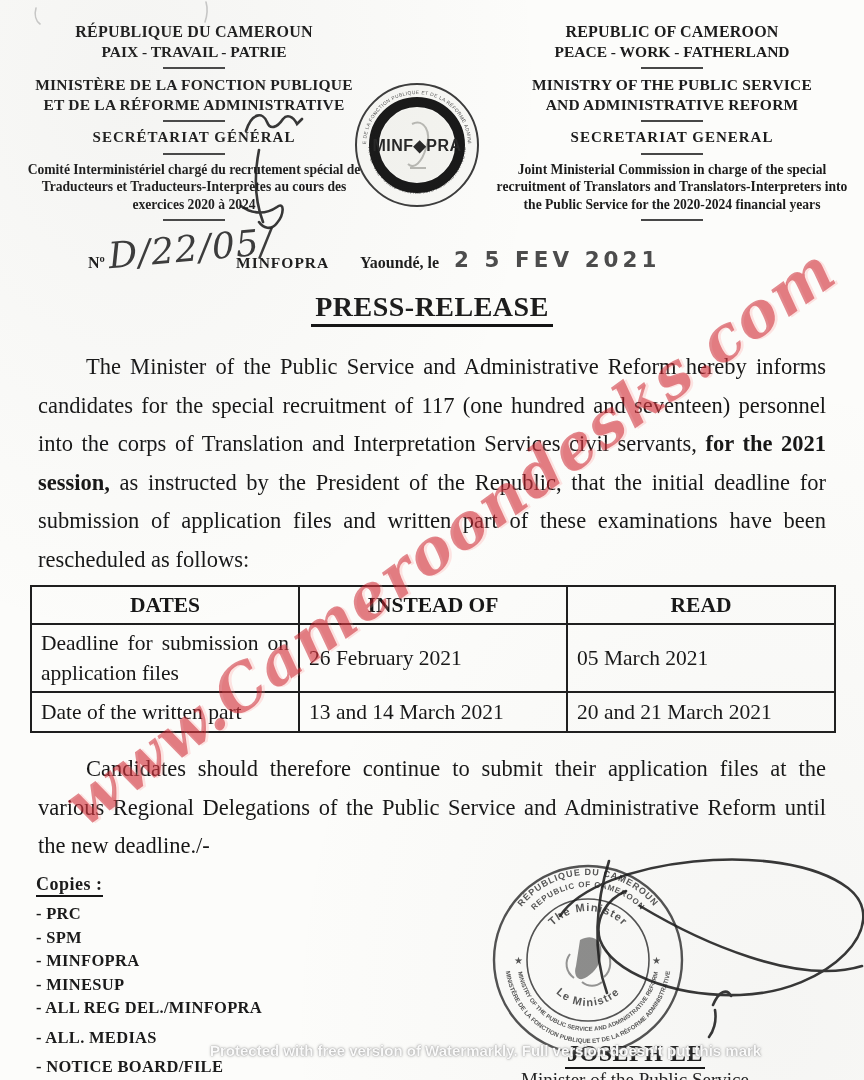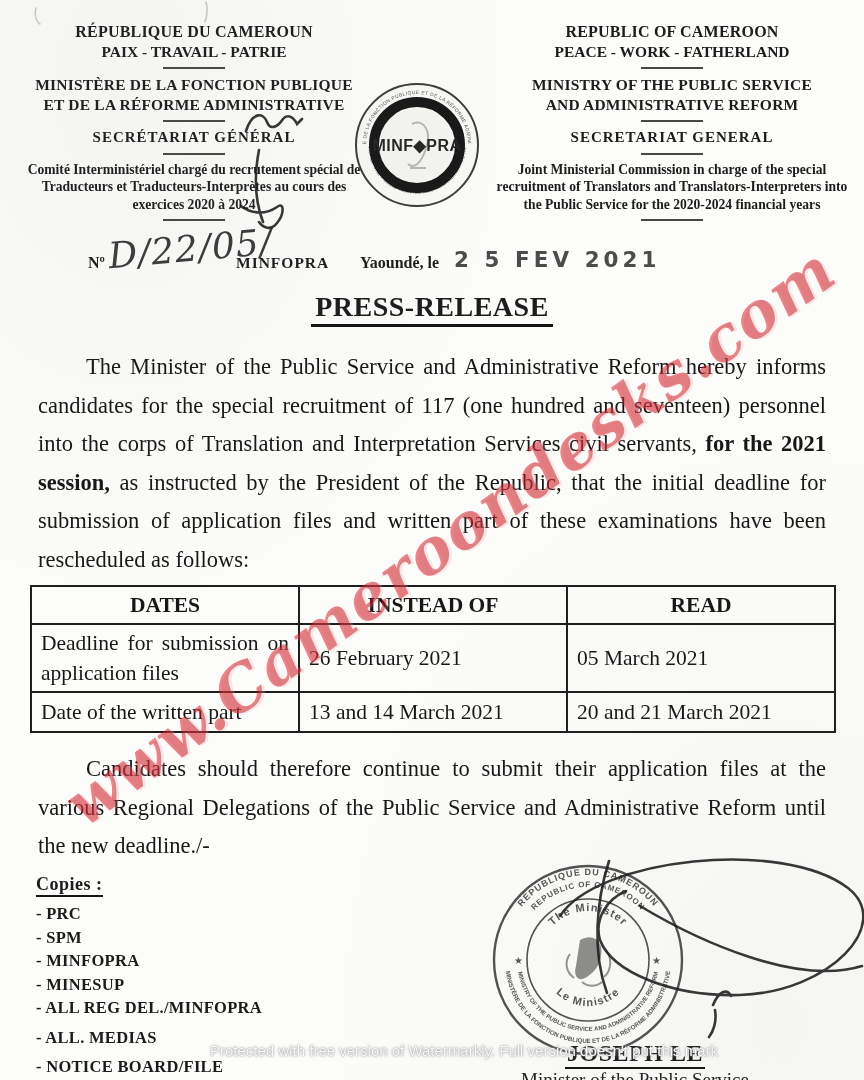--- a/index.html
+++ b/index.html
@@ -61,21 +61,21 @@
   .stamp-wrap{position:absolute;left:486px;top:858px;width:204px;height:204px;opacity:.88;}
   .sig-name{position:absolute;left:515px;top:1040px;width:240px;text-align:center;}
   .sig-name span{font-size:24px;font-weight:bold;letter-spacing:.5px;border-bottom:2.5px solid #141414;padding:0 2px 1px;}
   .sig-role{position:absolute;left:495px;top:1069px;width:280px;text-align:center;font-size:19px;color:#222;}
   
   .wm-red{position:absolute;left:-30px;top:500px;width:960px;text-align:center;
     transform:rotate(-36deg);font-family:"DejaVu Serif",serif;font-weight:bold;font-style:italic;
     font-size:62px;letter-spacing:2px;color:rgba(201,29,41,.52);
     text-shadow:2px 2px 0 rgba(255,150,150,.25);z-index:30;pointer-events:none;white-space:nowrap;}
   .wm-bottom{position:absolute;left:210px;top:1042px;z-index:40;pointer-events:none;
-    font-family:"Liberation Sans",sans-serif;font-weight:normal;font-size:15px;color:rgba(255,255,255,.95);
+    font-family:"Liberation Sans",sans-serif;font-weight:bold;font-size:15px;color:rgba(255,255,255,.95);
     text-shadow:0 0 3px #9c9c9c,0 0 1px #8a8a8a;white-space:nowrap;}
   .ink{position:absolute;inset:0;z-index:20;pointer-events:none;}
   svg text{font-family:"Liberation Sans",sans-serif;}
 </style>
 </head>
 <body>
 
 <div class="page">
 
   <div class="hdr hdr-left">

